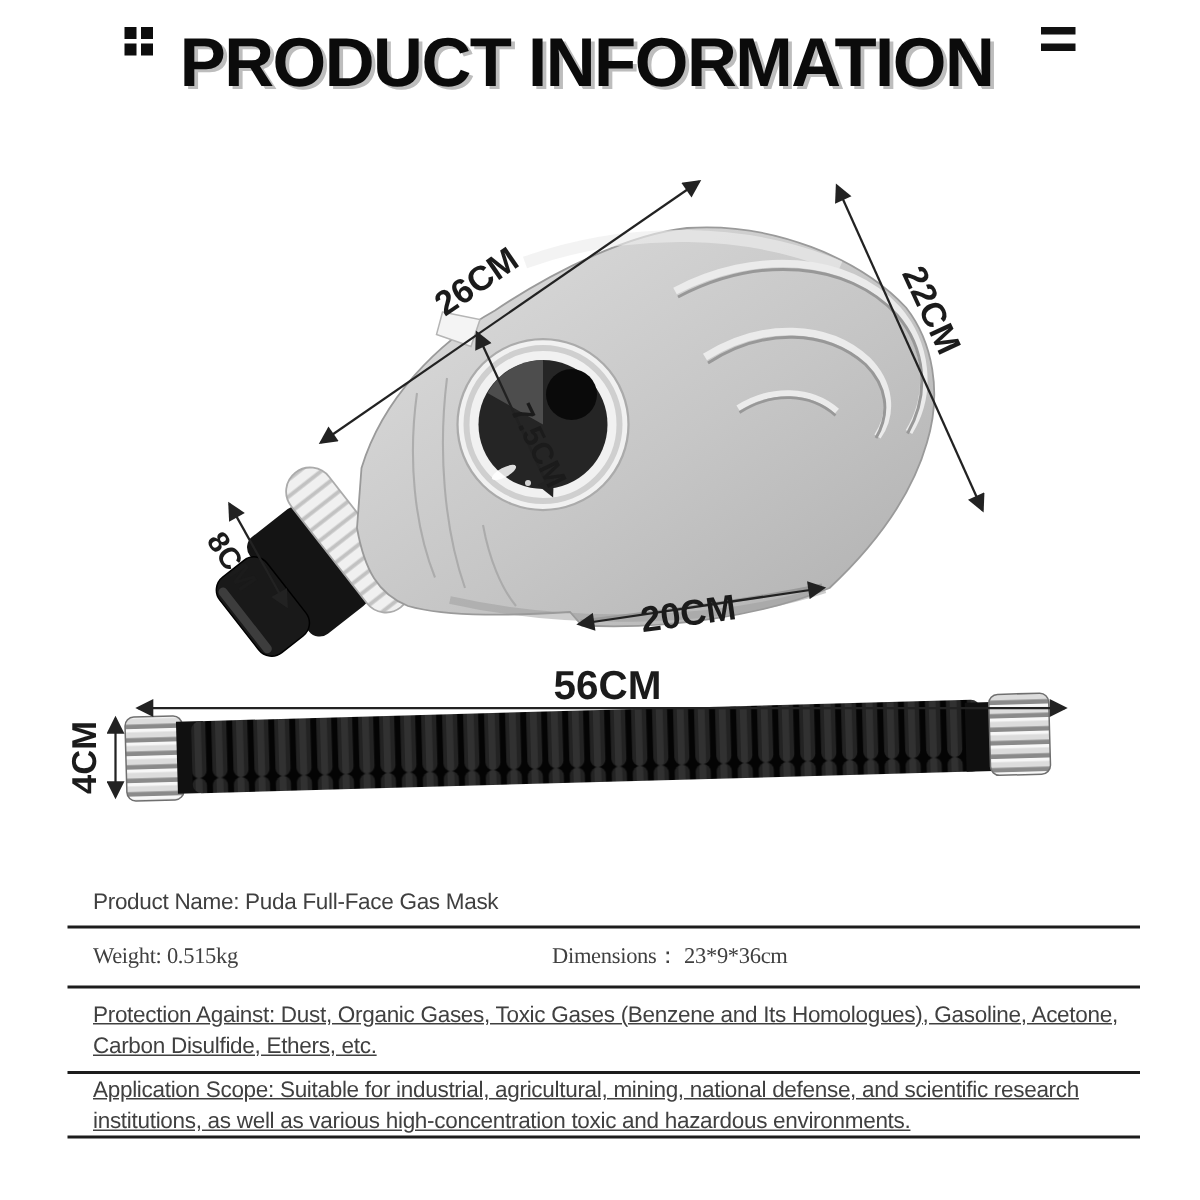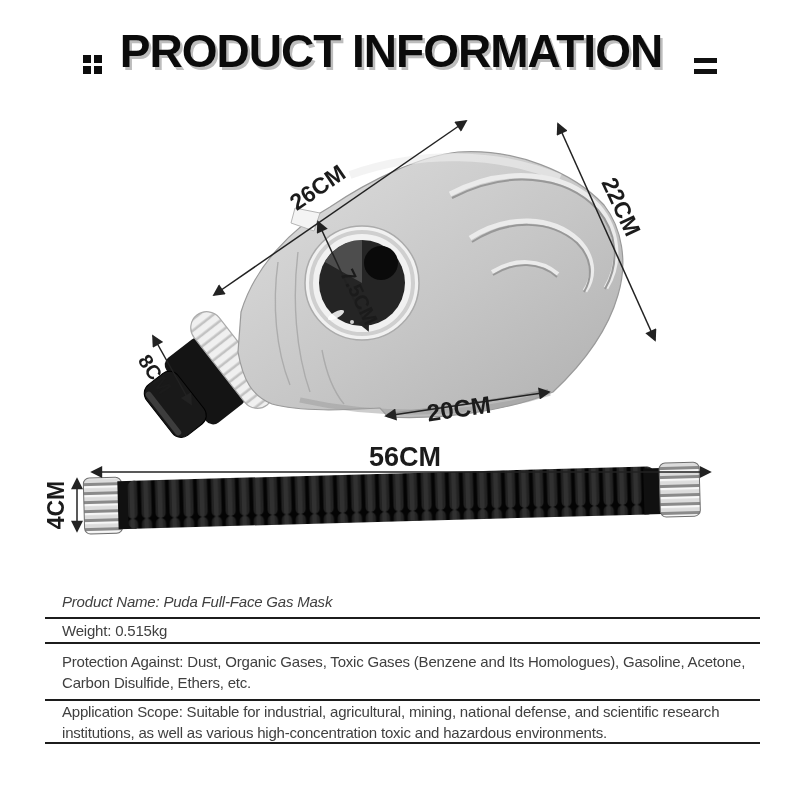--- a/index.html
+++ b/index.html
@@ -1,41 +1,41 @@
 <!DOCTYPE html>
 <html><head>
 <meta charset="utf-8">
 <style>
   html,body{margin:0;padding:0;background:#fff;}
   .page{position:relative;width:800px;height:800px;background:#ffffff;overflow:hidden;
         font-family:"Liberation Sans", sans-serif;}
 
   
   .header{position:absolute;top:18px;left:0;width:800px;height:56px;
-          display:flex;align-items:flex-end;justify-content:center;gap:18px;}
+          display:flex;align-items:flex-start;justify-content:center;gap:18px;}
   .title{font-size:46px;font-weight:bold;letter-spacing:-1px;color:#0b0b0b;line-height:1;
          text-shadow:2.5px 2.5px 0 #bdbdbd;white-space:nowrap;}
   .grid-dots{display:grid;grid-template-columns:8px 8px;grid-template-rows:8px 8px;gap:3px;}
   .grid-dots span{width:8px;height:8px;background:#0d0d0d;display:block;}
   .equals{display:flex;flex-direction:column;gap:6px;margin-left:14px;}
   .equals span{width:23px;height:5px;background:#111;display:block;}
 
   
   .diagram{position:absolute;left:0;top:0;width:800px;height:800px;}
   .dimtext{font-family:"Liberation Sans", sans-serif;font-weight:bold;fill:#1b1b1b;}
 
   
   .specs{position:absolute;left:45px;top:585px;width:715px;color:#404040;
          font-size:15px;letter-spacing:-0.2px;line-height:21px;}
   .spec-row{border-bottom:2px solid #1c1c1c;display:grid;align-items:center;
             padding-left:17px;padding-right:8px;box-sizing:border-box;}
   .row-2col{grid-template-columns:306px 1fr;}
-  .row-1col{grid-template-columns:1fr;}
-  .r1{height:34px;font-style:italic;}
-  .r2{height:25px;}
+  .row-1col{grid-template-columns:1fr;text-decoration:underline;}
+  .r1{height:34px;}
+  .r2{height:40px;font-family:Liberation Serif, serif;}
   .r3{height:57px;}
   .r4{height:43px;}
 </style>
 </head>
 <body>
 
 <div class="page">
 
   <div class="header">
     <div class="grid-dots">
@@ -158,20 +158,21 @@
       <text class="dimtext" transform="translate(64,505) rotate(-90)" text-anchor="middle" font-size="23">4CM</text>
     </g>
   </svg>
 
   <div class="specs">
     <div class="spec-row row-2col r1">
       <div>Product Name: Puda Full-Face Gas Mask</div>
     </div>
     <div class="spec-row row-2col r2">
       <div>Weight: 0.515kg</div>
+      <div>Dimensions： 23*9*36cm</div>
     </div>
     <div class="spec-row row-1col r3">
       <div>Protection Against: Dust, Organic Gases, Toxic Gases (Benzene and Its Homologues), Gasoline, Acetone, Carbon Disulfide, Ethers, etc.</div>
     </div>
     <div class="spec-row row-1col r4">
       <div>Application Scope: Suitable for industrial, agricultural, mining, national defense, and scientific research institutions, as well as various high-concentration toxic and hazardous environments.</div>
     </div>
   </div>
 
 </div>

